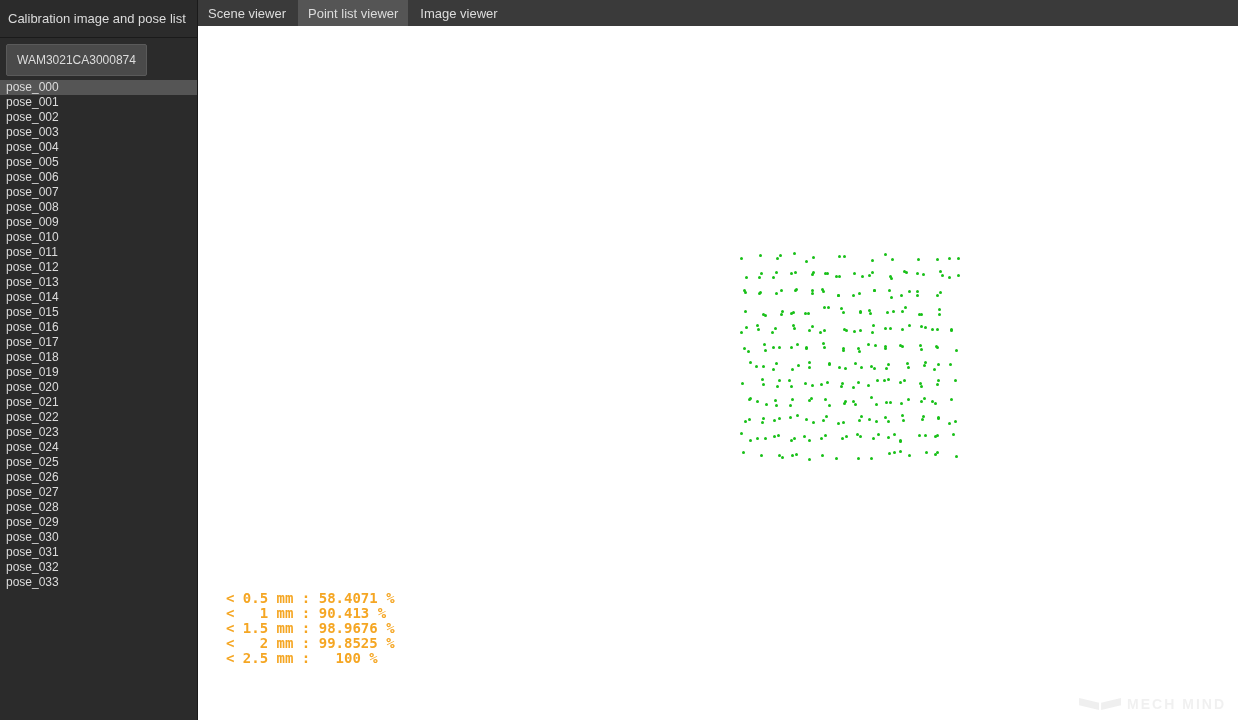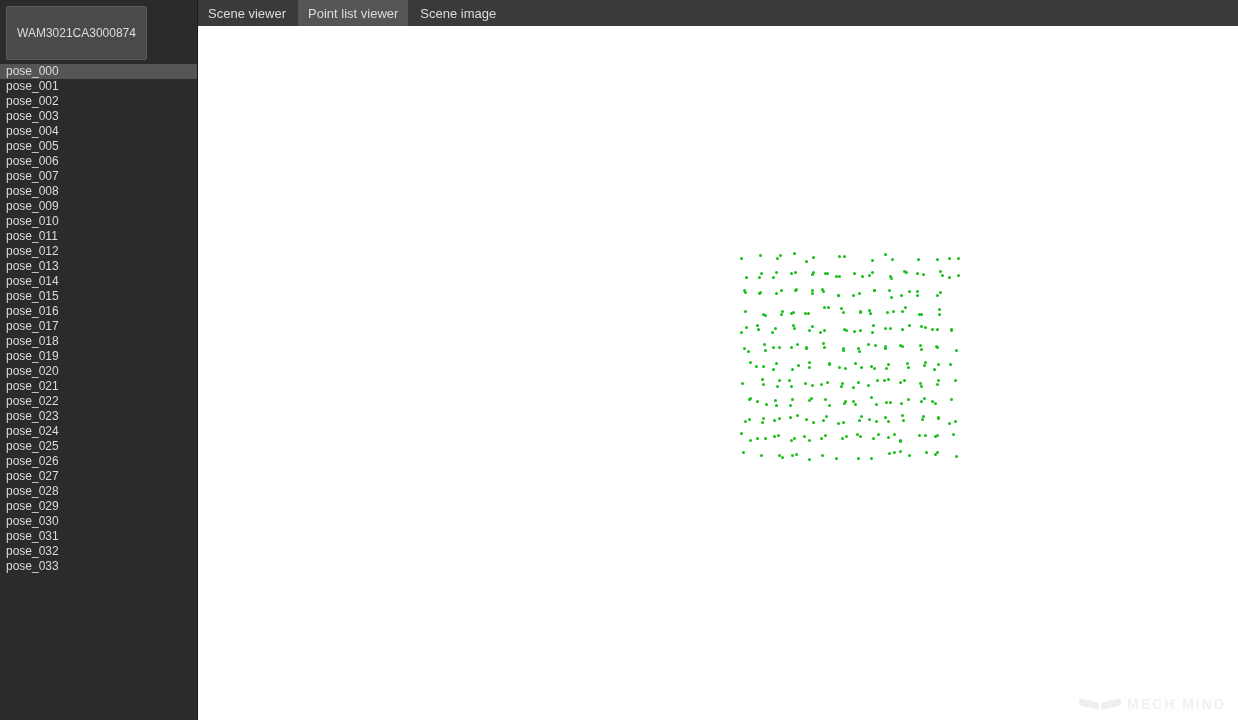--- a/index.html
+++ b/index.html
@@ -1,21 +1,21 @@
 <!DOCTYPE html>
 <html><head>
 <meta charset="utf-8">
 <style>
   * { margin:0; padding:0; box-sizing:border-box; font-family:"Segoe UI",Arial,sans-serif; }
   html,body { width:1238px; height:720px; overflow:hidden; background:#2b2b2b; }
   .app { display:flex; width:100%; height:100%; }
   .left-panel { width:198px; height:100%; background:#2b2b2b; display:flex; flex-direction:column; border-right:1px solid #1a1a1a; }
   .left-header { height:38px; background:#2b2b2b; color:#dcdcdc; font-size:13px; display:flex; align-items:center; padding:0 8px; border-bottom:1px solid #1a1a1a; }
   .device-tab-row { padding:6px 0 0 6px; }
-  .device-tab { display:inline-block; background:#4a4a4a; color:#dcdcdc; font-size:12px; padding:19px 10px; border:1px solid #5a5a5a; border-radius:2px; cursor:pointer; }
+  .device-tab { display:inline-block; background:#4a4a4a; color:#dcdcdc; font-size:12px; padding:8px 10px; border:1px solid #5a5a5a; border-radius:2px; cursor:pointer; }
   .pose-list { flex:1; overflow:auto; margin-top:4px; }
   .pose-item { height:15px; line-height:15px; font-size:12px; color:#dcdcdc; padding:0 6px; cursor:pointer; }
   .pose-item.selected { background:#555; }
   .main { flex:1; display:flex; flex-direction:column; height:100%; }
   .tabbar { height:26px; background:#3a3a3a; display:flex; align-items:stretch; }
   .tab { color:#dcdcdc; font-size:13px; padding:0 10px; display:flex; align-items:center; cursor:pointer; margin-right:2px; }
   .tab.active { background:#555; }
   .viewer { position:relative; background:#fff; flex:1; overflow:hidden; }
   .cloud { position:absolute; }
   .dot { position:absolute; width:3px; height:3px; background:#18c018; border-radius:50%; }
@@ -25,20 +25,21 @@
   .logo-mark { display:flex; gap:2px; }
   .wing { width:20px; height:12px; background:#bbb; opacity:0.6; }
   .wingL { clip-path:polygon(0 0,100% 40%,100% 100%,0 60%); }
   .wingR { clip-path:polygon(0 40%,100% 0,100% 60%,0 100%); }
 </style>
 </head>
 <body>
 
 <div class="app">
   <div class="left-panel">
+    <div class="left-header">Calibration image and pose list</div>
     <div class="device-tab-row">
       <div class="device-tab">WAM3021CA3000874</div>
     </div>
     <div class="pose-list" id="pose-list">
         <div class="pose-item selected">pose_000</div>
         <div class="pose-item">pose_001</div>
         <div class="pose-item">pose_002</div>
         <div class="pose-item">pose_003</div>
         <div class="pose-item">pose_004</div>
         <div class="pose-item">pose_005</div>
@@ -69,21 +70,21 @@
         <div class="pose-item">pose_030</div>
         <div class="pose-item">pose_031</div>
         <div class="pose-item">pose_032</div>
         <div class="pose-item">pose_033</div>
       </div>
   </div>
   <div class="main">
     <div class="tabbar" id="tabbar">
         <div class="tab">Scene viewer</div>
         <div class="tab active">Point list viewer</div>
-        <div class="tab">Scene image</div>
+        <div class="tab">Image viewer</div>
       </div>
     <div class="viewer">
       <div class="cloud" id="cloud" style="left: 546px; top: 230px;">
           <div class="dot" style="left: -3.86076px; top: 1.24003px; background: rgb(24, 192, 24);"></div>
           <div class="dot" style="left: 15.4078px; top: -1.72188px; background: rgb(24, 192, 24);"></div>
           <div class="dot" style="left: 35.3711px; top: -1.5213px; background: rgb(24, 192, 24);"></div>
           <div class="dot" style="left: 31.8451px; top: 0.584057px; background: rgb(24, 192, 24);"></div>
           <div class="dot" style="left: 49.3288px; top: -3.92438px; background: rgb(24, 192, 24);"></div>
           <div class="dot" style="left: 67.8157px; top: 0.380233px; background: rgb(24, 192, 24);"></div>
           <div class="dot" style="left: 61.4641px; top: 3.6599px; background: rgb(24, 192, 24);"></div>
@@ -376,20 +377,27 @@
           <div class="dot" style="left: 125.888px; top: 201.202px; background: rgb(24, 192, 24);"></div>
           <div class="dot" style="left: 143.788px; top: 196.124px; background: rgb(24, 192, 24);"></div>
           <div class="dot" style="left: 148.793px; top: 195.237px; background: rgb(24, 192, 24);"></div>
           <div class="dot" style="left: 155.498px; top: 194.2px; background: rgb(24, 192, 24);"></div>
           <div class="dot" style="left: 163.867px; top: 197.73px; background: rgb(24, 192, 24);"></div>
           <div class="dot" style="left: 180.744px; top: 194.506px; background: rgb(24, 192, 24);"></div>
           <div class="dot" style="left: 190.113px; top: 196.846px; background: rgb(24, 192, 24);"></div>
           <div class="dot" style="left: 191.887px; top: 194.98px; background: rgb(24, 192, 24);"></div>
           <div class="dot" style="left: 210.831px; top: 199.021px; background: rgb(24, 192, 24);"></div>
         </div>
+      <div class="stats" id="stats">
+          <div class="stat-line">&lt; 0.5 mm : 58.4071 %</div>
+          <div class="stat-line">&lt;   1 mm : 90.413 %</div>
+          <div class="stat-line">&lt; 1.5 mm : 98.9676 %</div>
+          <div class="stat-line">&lt;   2 mm : 99.8525 %</div>
+          <div class="stat-line">&lt; 2.5 mm :   100 %</div>
+        </div>
       <div class="logo">
         <span class="logo-mark">
           <span class="wing wingL"></span>
             <span class="wing wingR"></span>
         </span>
         <span>MECH MIND</span>
       </div>
     </div>
   </div>
 </div>

